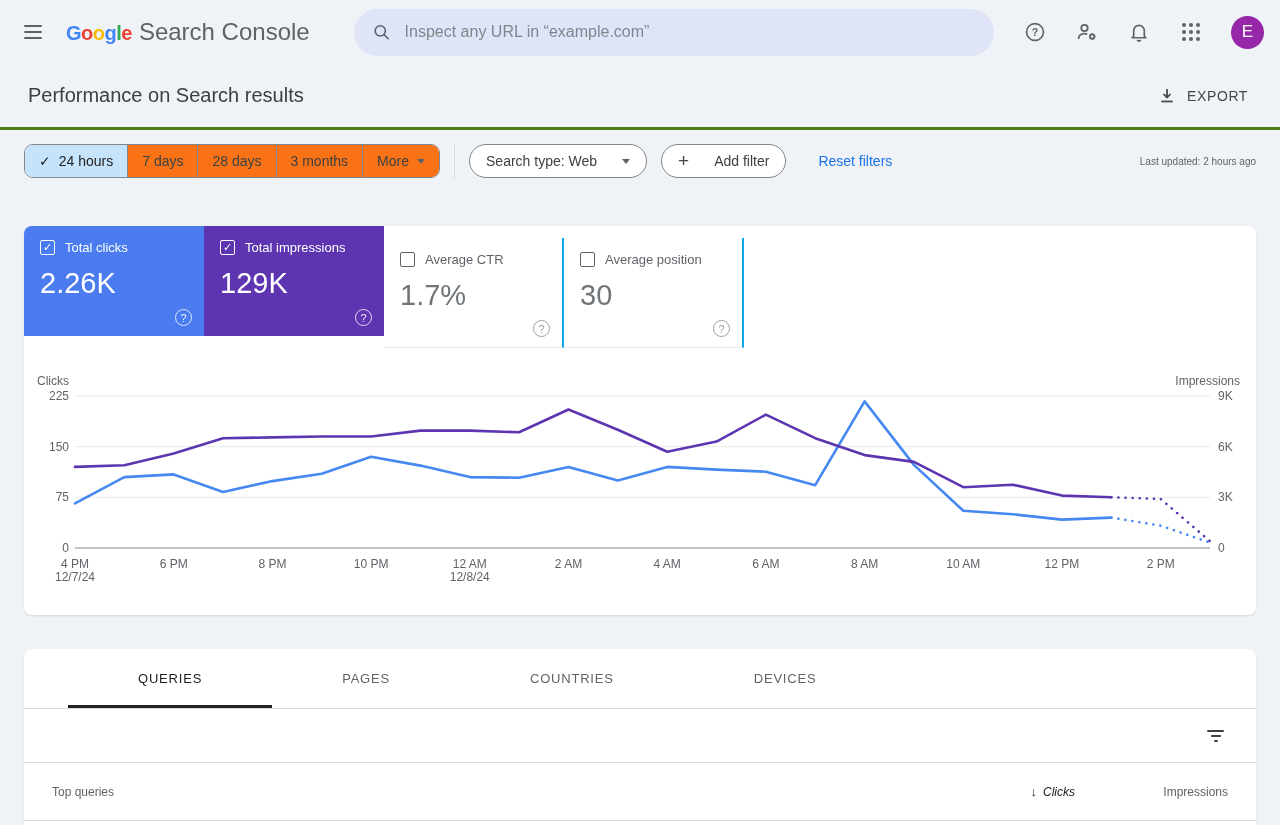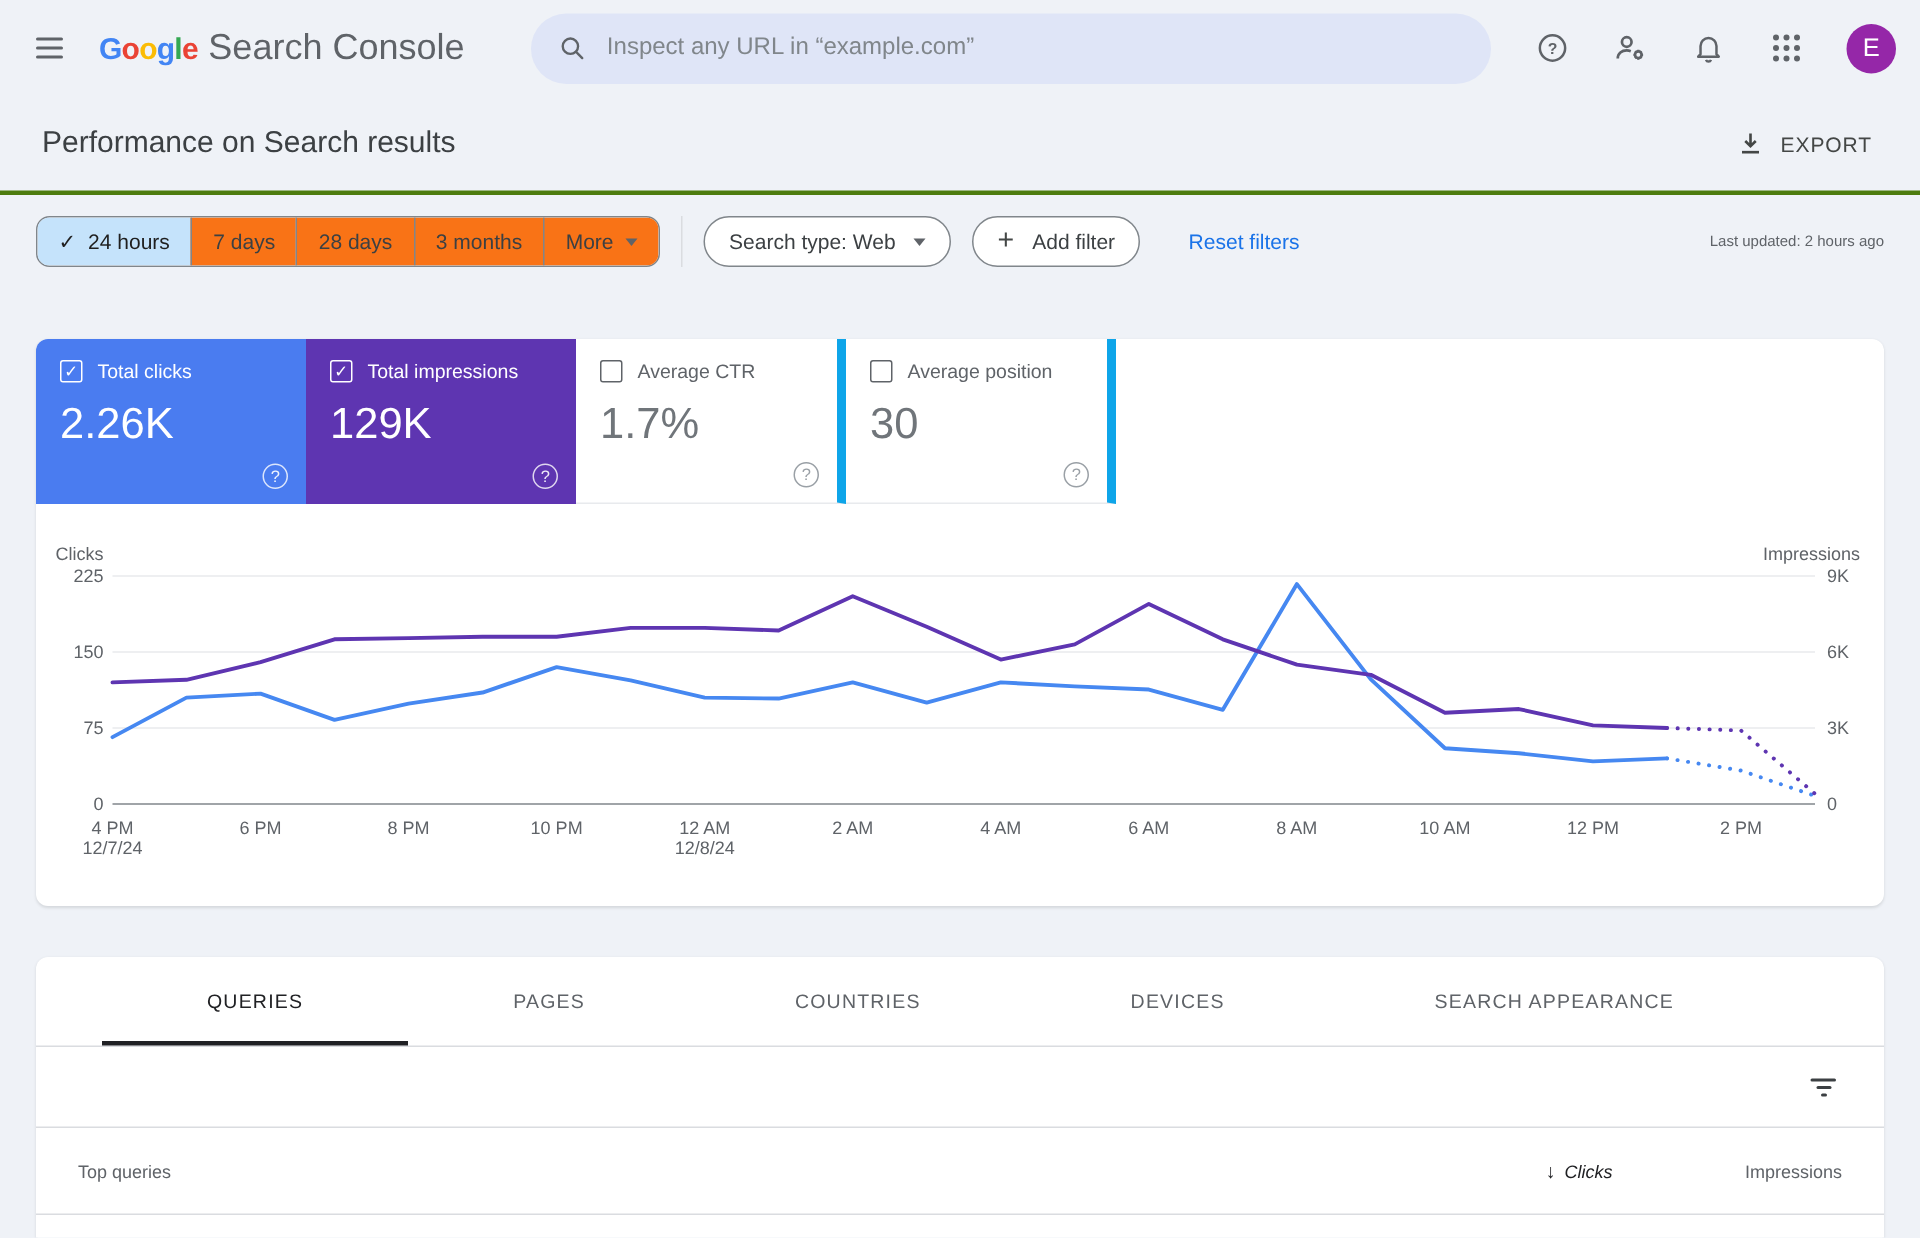--- a/index.html
+++ b/index.html
@@ -28,32 +28,32 @@
   .page-title { font-size:20px; color:#3c4043; font-weight:400; }
   .export-btn { margin-left:auto; display:flex; align-items:center; gap:10px; color:#444746; font-size:14px; font-weight:500; letter-spacing:0.6px; cursor:pointer; padding:6px 8px; }
   
   .filterbar { display:flex; align-items:center; padding:14px 24px 16px 24px; }
   .chip-group { display:flex; border:1px solid #80868b; border-radius:9px; overflow:hidden; background:#fff; height:34px; }
   .chip { display:flex; align-items:center; gap:8px; padding:0 14px; font-size:14px; color:#3c4043; background:#f97316; border:none; border-left:1px solid #80868b; cursor:pointer; font-family:inherit; white-space:nowrap; }
   .chip:first-child { border-left:none; }
   .chip.selected { background:#c5e3fb; color:#1f1f1f; }
   .chip .check { font-size:14px; color:#1f1f1f; }
   .vdivider { width:1px; height:34px; background:#dadce0; margin:0 14px; }
-  .pill { display:flex; align-items:center; gap:12px; height:34px; padding:0 16px; border:1px solid #80868b; border-radius:17px; background:#fff; font-size:14px; color:#3c4043; cursor:pointer; font-family:inherit; margin-right:14px; }
+  .pill { display:flex; align-items:center; gap:25px; height:34px; padding:0 16px; border:1px solid #80868b; border-radius:17px; background:#fff; font-size:14px; color:#3c4043; cursor:pointer; font-family:inherit; margin-right:14px; }
   .caret { width:0; height:0; border-left:4.5px solid transparent; border-right:4.5px solid transparent; border-top:5px solid #5f6368; margin-top:1px; }
   .plus { font-size:19px; color:#444746; font-weight:400; line-height:1; margin-top:-2px; }
   .reset-link { color:#1a73e8; font-size:14px; font-weight:500; cursor:pointer; margin-left:18px; }
   .last-updated { margin-left:auto; color:#5f6368; font-size:10px; }
   
   .panel { background:#fff; border-radius:8px; margin:0 24px; box-shadow:0 1px 2px rgba(60,64,67,.15); }
   .chart-panel { margin-top:32px; overflow:hidden; }
   .metric-row { display:flex; }
   .metric-card { width:180px; height:110px; position:relative; padding:14px 16px; cursor:pointer; }
   .metric-card.colored { color:#fff; }
-  .metric-card.white { color:#5f6368; border-right:6px solid #0ea5e9; border-bottom:1px solid #e8eaed; }
+  .metric-card.white { color:#5f6368; border-right:2px solid #0ea5e9; border-bottom:1px solid #e8eaed;margin-top:12px; }
   .metric-label-row { display:flex; align-items:center; gap:10px; font-size:13px; }
   .cbx { width:15px; height:15px; border-radius:2px; display:flex; align-items:center; justify-content:center; font-size:11px; }
   .cbx.on { border:1.5px solid #fff; color:#fff; }
   .cbx.off { border:1.5px solid #5f6368; color:transparent; }
   .metric-value { font-size:29px; margin-top:12px; font-weight:400; }
   .metric-card.white .metric-value { color:#70757a; }
   .help-dot { position:absolute; right:12px; bottom:10px; width:17px; height:17px; border-radius:50%; font-size:11px; display:flex; align-items:center; justify-content:center; }
   .metric-card.colored .help-dot { border:1.3px solid rgba(255,255,255,.8); color:rgba(255,255,255,.9); }
   .metric-card.white .help-dot { border:1.3px solid #9aa0a6; color:#9aa0a6; }
   .chart-wrap { padding:23px 0 18px 0; }
@@ -260,21 +260,20 @@
       </svg>
   </div>
 </div>
 
 <div class="panel table-panel">
   <div class="tabs">
     <div class="tab active">QUERIES</div>
     <div class="tab">PAGES</div>
     <div class="tab">COUNTRIES</div>
     <div class="tab">DEVICES</div>
-    <div class="tab">SEARCH APPEARANCE</div>
   </div>
   <div class="table-toolbar">
     <div class="filter-icon">
         <i></i>
         <i></i>
         <i></i>
       </div>
   </div>
   <div class="table-header">
     <div class="col-flex">Top queries</div>

